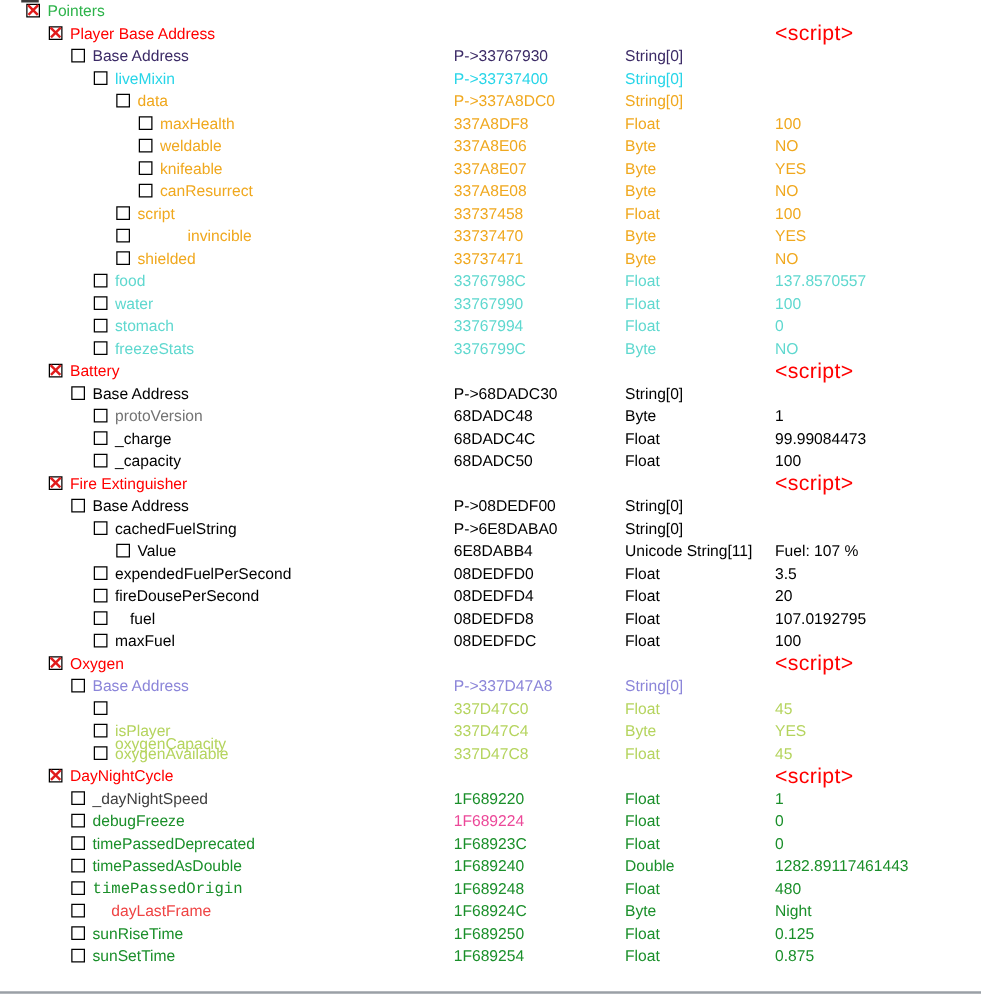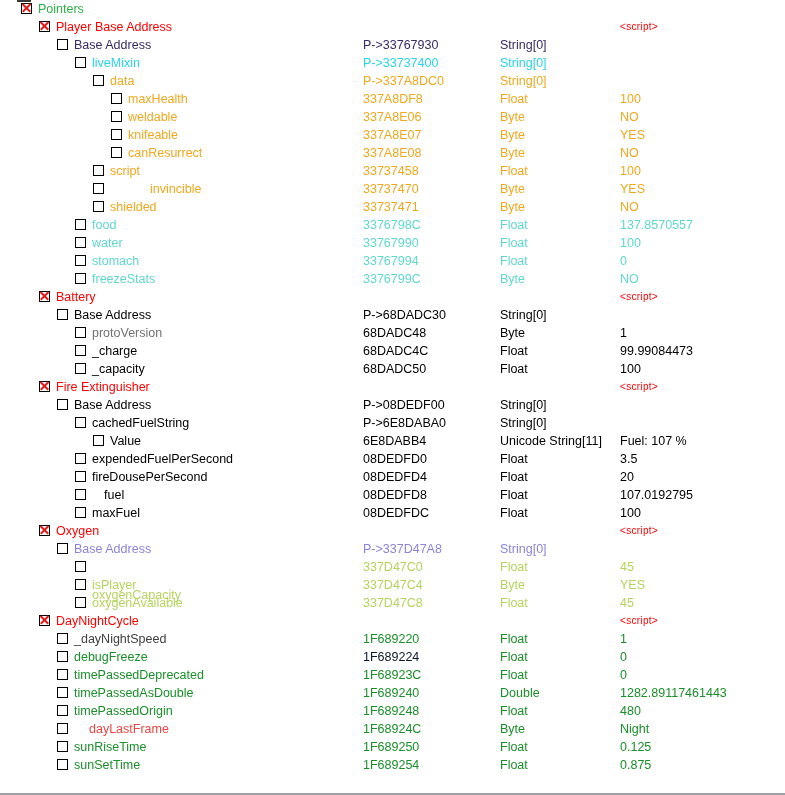--- a/index.html
+++ b/index.html
@@ -84,21 +84,21 @@
   .val {
     position: absolute;
     left: 620px;
     top: 0;
   }
   .script {
     position: absolute;
     left: 620px;
     top: 0;
     color: #ff0000;
-    font-size: 10px;
+    font-size: 17px;
     letter-spacing: 0.3px;
   }
 </style>
 </head>
 <body>
 
 <div id="addresslist">
   <div class="toprule"></div>
   <div id="rows-container">
       <div class="row">
@@ -329,41 +329,41 @@
       <div class="row">
         <div class="cb" style="left: 57px;"></div>
         <span class="desc" style="left: 74px; color: #404040;">_dayNightSpeed</span>
         <span class="addr" style="color: rgb(26, 143, 42);">1F689220</span>
         <span class="type" style="color: rgb(26, 143, 42);">Float</span>
         <span class="val" style="color: rgb(26, 143, 42);">1</span>
       </div>
       <div class="row">
         <div class="cb" style="left: 57px;"></div>
         <span class="desc" style="left: 74px; color: rgb(26, 143, 42);">debugFreeze</span>
-        <span class="addr" style="color: #0f172a;">1F689224</span>
+        <span class="addr" style="color: #ec4899;">1F689224</span>
         <span class="type" style="color: rgb(26, 143, 42);">Float</span>
         <span class="val" style="color: rgb(26, 143, 42);">0</span>
       </div>
       <div class="row">
         <div class="cb" style="left: 57px;"></div>
         <span class="desc" style="left: 74px; color: rgb(26, 143, 42);">timePassedDeprecated</span>
         <span class="addr" style="color: rgb(26, 143, 42);">1F68923C</span>
         <span class="type" style="color: rgb(26, 143, 42);">Float</span>
         <span class="val" style="color: rgb(26, 143, 42);">0</span>
       </div>
       <div class="row">
         <div class="cb" style="left: 57px;"></div>
         <span class="desc" style="left: 74px; color: rgb(26, 143, 42);">timePassedAsDouble</span>
         <span class="addr" style="color: rgb(26, 143, 42);">1F689240</span>
         <span class="type" style="color: rgb(26, 143, 42);">Double</span>
         <span class="val" style="color: rgb(26, 143, 42);">1282.89117461443</span>
       </div>
       <div class="row">
         <div class="cb" style="left: 57px;"></div>
-        <span class="desc" style="left: 74px; color: rgb(26, 143, 42);">timePassedOrigin</span>
+        <span class="desc" style="left: 74px; color: rgb(26, 143, 42); font-family: Liberation Mono, monospace;">timePassedOrigin</span>
         <span class="addr" style="color: rgb(26, 143, 42);">1F689248</span>
         <span class="type" style="color: rgb(26, 143, 42);">Float</span>
         <span class="val" style="color: rgb(26, 143, 42);">480</span>
       </div>
       <div class="row">
         <div class="cb" style="left: 57px;"></div>
         <span class="desc" style="left: 89px; color: #ef4444;">dayLastFrame</span>
         <span class="addr" style="color: rgb(26, 143, 42);">1F68924C</span>
         <span class="type" style="color: rgb(26, 143, 42);">Byte</span>
         <span class="val" style="color: rgb(26, 143, 42);">Night</span>

